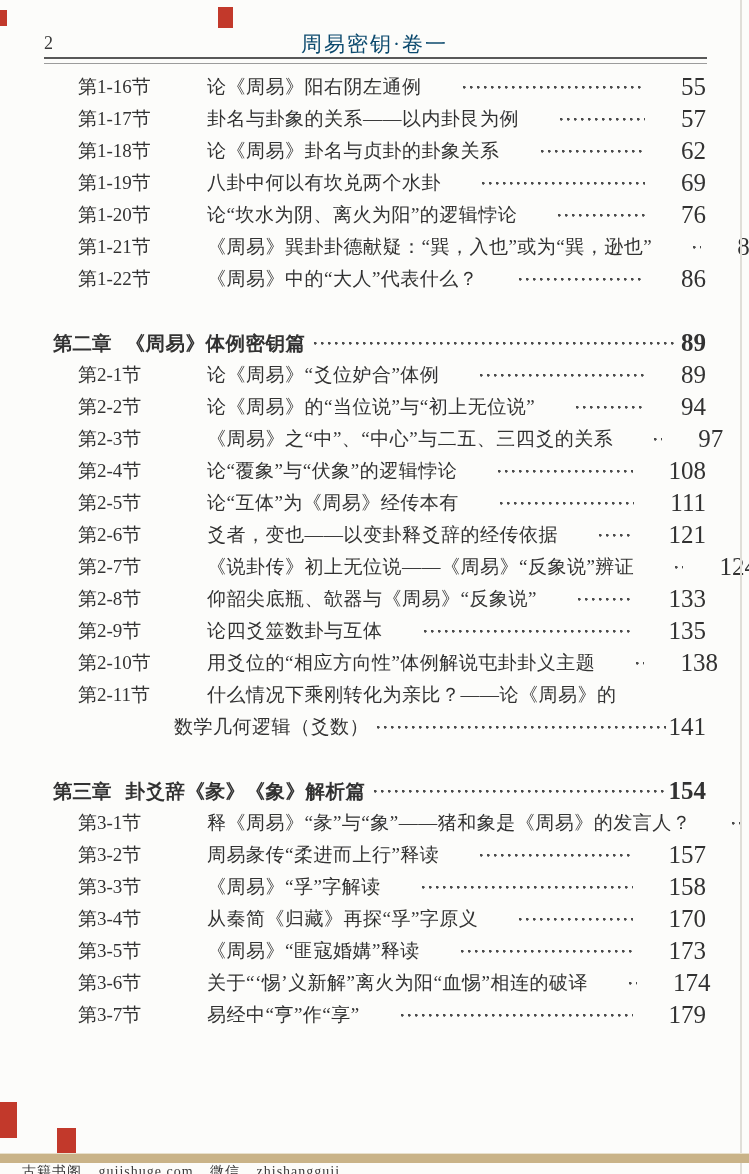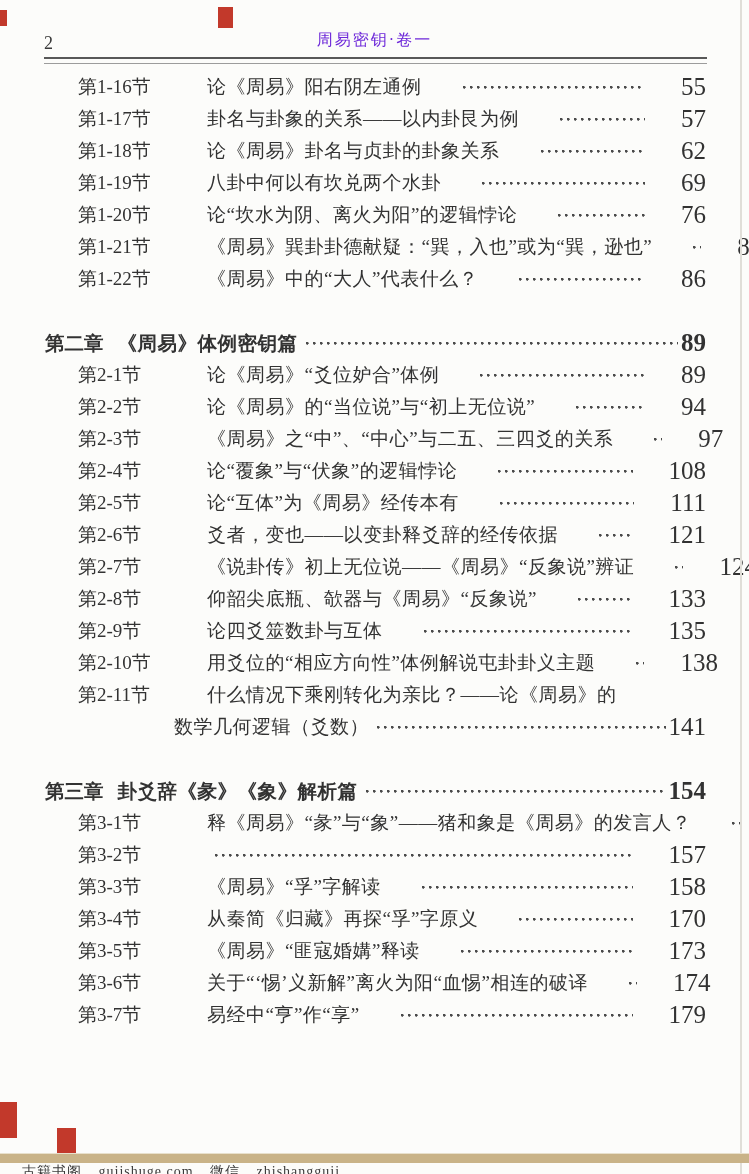--- a/index.html
+++ b/index.html
@@ -6,31 +6,31 @@
   .page{
     position:relative;
     width:749px;height:1174px;
     background:#fcfcfa;
     overflow:hidden;
     font-family:"Liberation Serif","DejaVu Serif",serif;
     color:#323232;
   }
   
   .pagenum{position:absolute;left:44px;top:33px;font-size:18px;color:#3a3a3a;}
-  .runhead{position:absolute;top:30px;left:0;right:0;text-align:center;font-size:16px;letter-spacing:2px;color:#6d28d9;}
+  .runhead{position:absolute;top:30px;left:0;right:0;text-align:center;font-size:21px;letter-spacing:2px;color:#0c4a6e;}
   .rule{position:absolute;left:44px;right:42px;top:57px;height:4px;
         border-top:2px solid #585858;border-bottom:1px solid #9c9c9c;}
   
   .toc{position:absolute;top:71px;left:45px;right:43px;font-size:19px;}
   .row{display:flex;align-items:center;height:32px;white-space:nowrap;}
   .row.section{padding-left:33px;gap:33px;}
   .row.cont{padding-left:129px;}
   .row.chapter{font-weight:bold;margin-top:32px;font-size:19.5px;}
   .row.section .lbl{flex:0 0 auto;width:96px;}
-  .row.chapter .lbl{flex:0 0 auto;margin-right:14px;}
+  .row.chapter .lbl{flex:0 0 auto;margin-right:14px;margin-left:8px;}
   .ttl{flex:0 0 auto;letter-spacing:0.5px;}
   .leader{flex:1 1 auto;align-self:stretch;position:relative;margin:0 3px 0 6px;min-width:10px;}
   .leader::before{
     content:"";position:absolute;left:1px;right:0;top:14px;height:5px;
     background-image:radial-gradient(circle at 2.2px 2.2px,#4a4a4a 1.25px,rgba(0,0,0,0) 1.6px);
     background-size:7px 5px;background-repeat:repeat-x;
   }
   .pg{flex:0 0 auto;min-width:24px;text-align:right;font-size:25px;}
   
   .scan-edge{position:absolute;right:7px;top:0;width:2px;height:100%;background:#e0ded8;}
@@ -182,20 +182,21 @@
       <span class="pg">154</span>
     </div>
     <div class="row section">
       <span class="lbl">第3-1节</span>
       <span class="ttl">释《周易》“彖”与“象”——猪和象是《周易》的发言人？</span>
       <span class="leader"></span>
       <span class="pg">154</span>
     </div>
     <div class="row section">
       <span class="lbl">第3-2节</span>
+      <span class="ttl">周易彖传“柔进而上行”释读</span>
       <span class="leader"></span>
       <span class="pg">157</span>
     </div>
     <div class="row section">
       <span class="lbl">第3-3节</span>
       <span class="ttl">《周易》“孚”字解读</span>
       <span class="leader"></span>
       <span class="pg">158</span>
     </div>
     <div class="row section">

